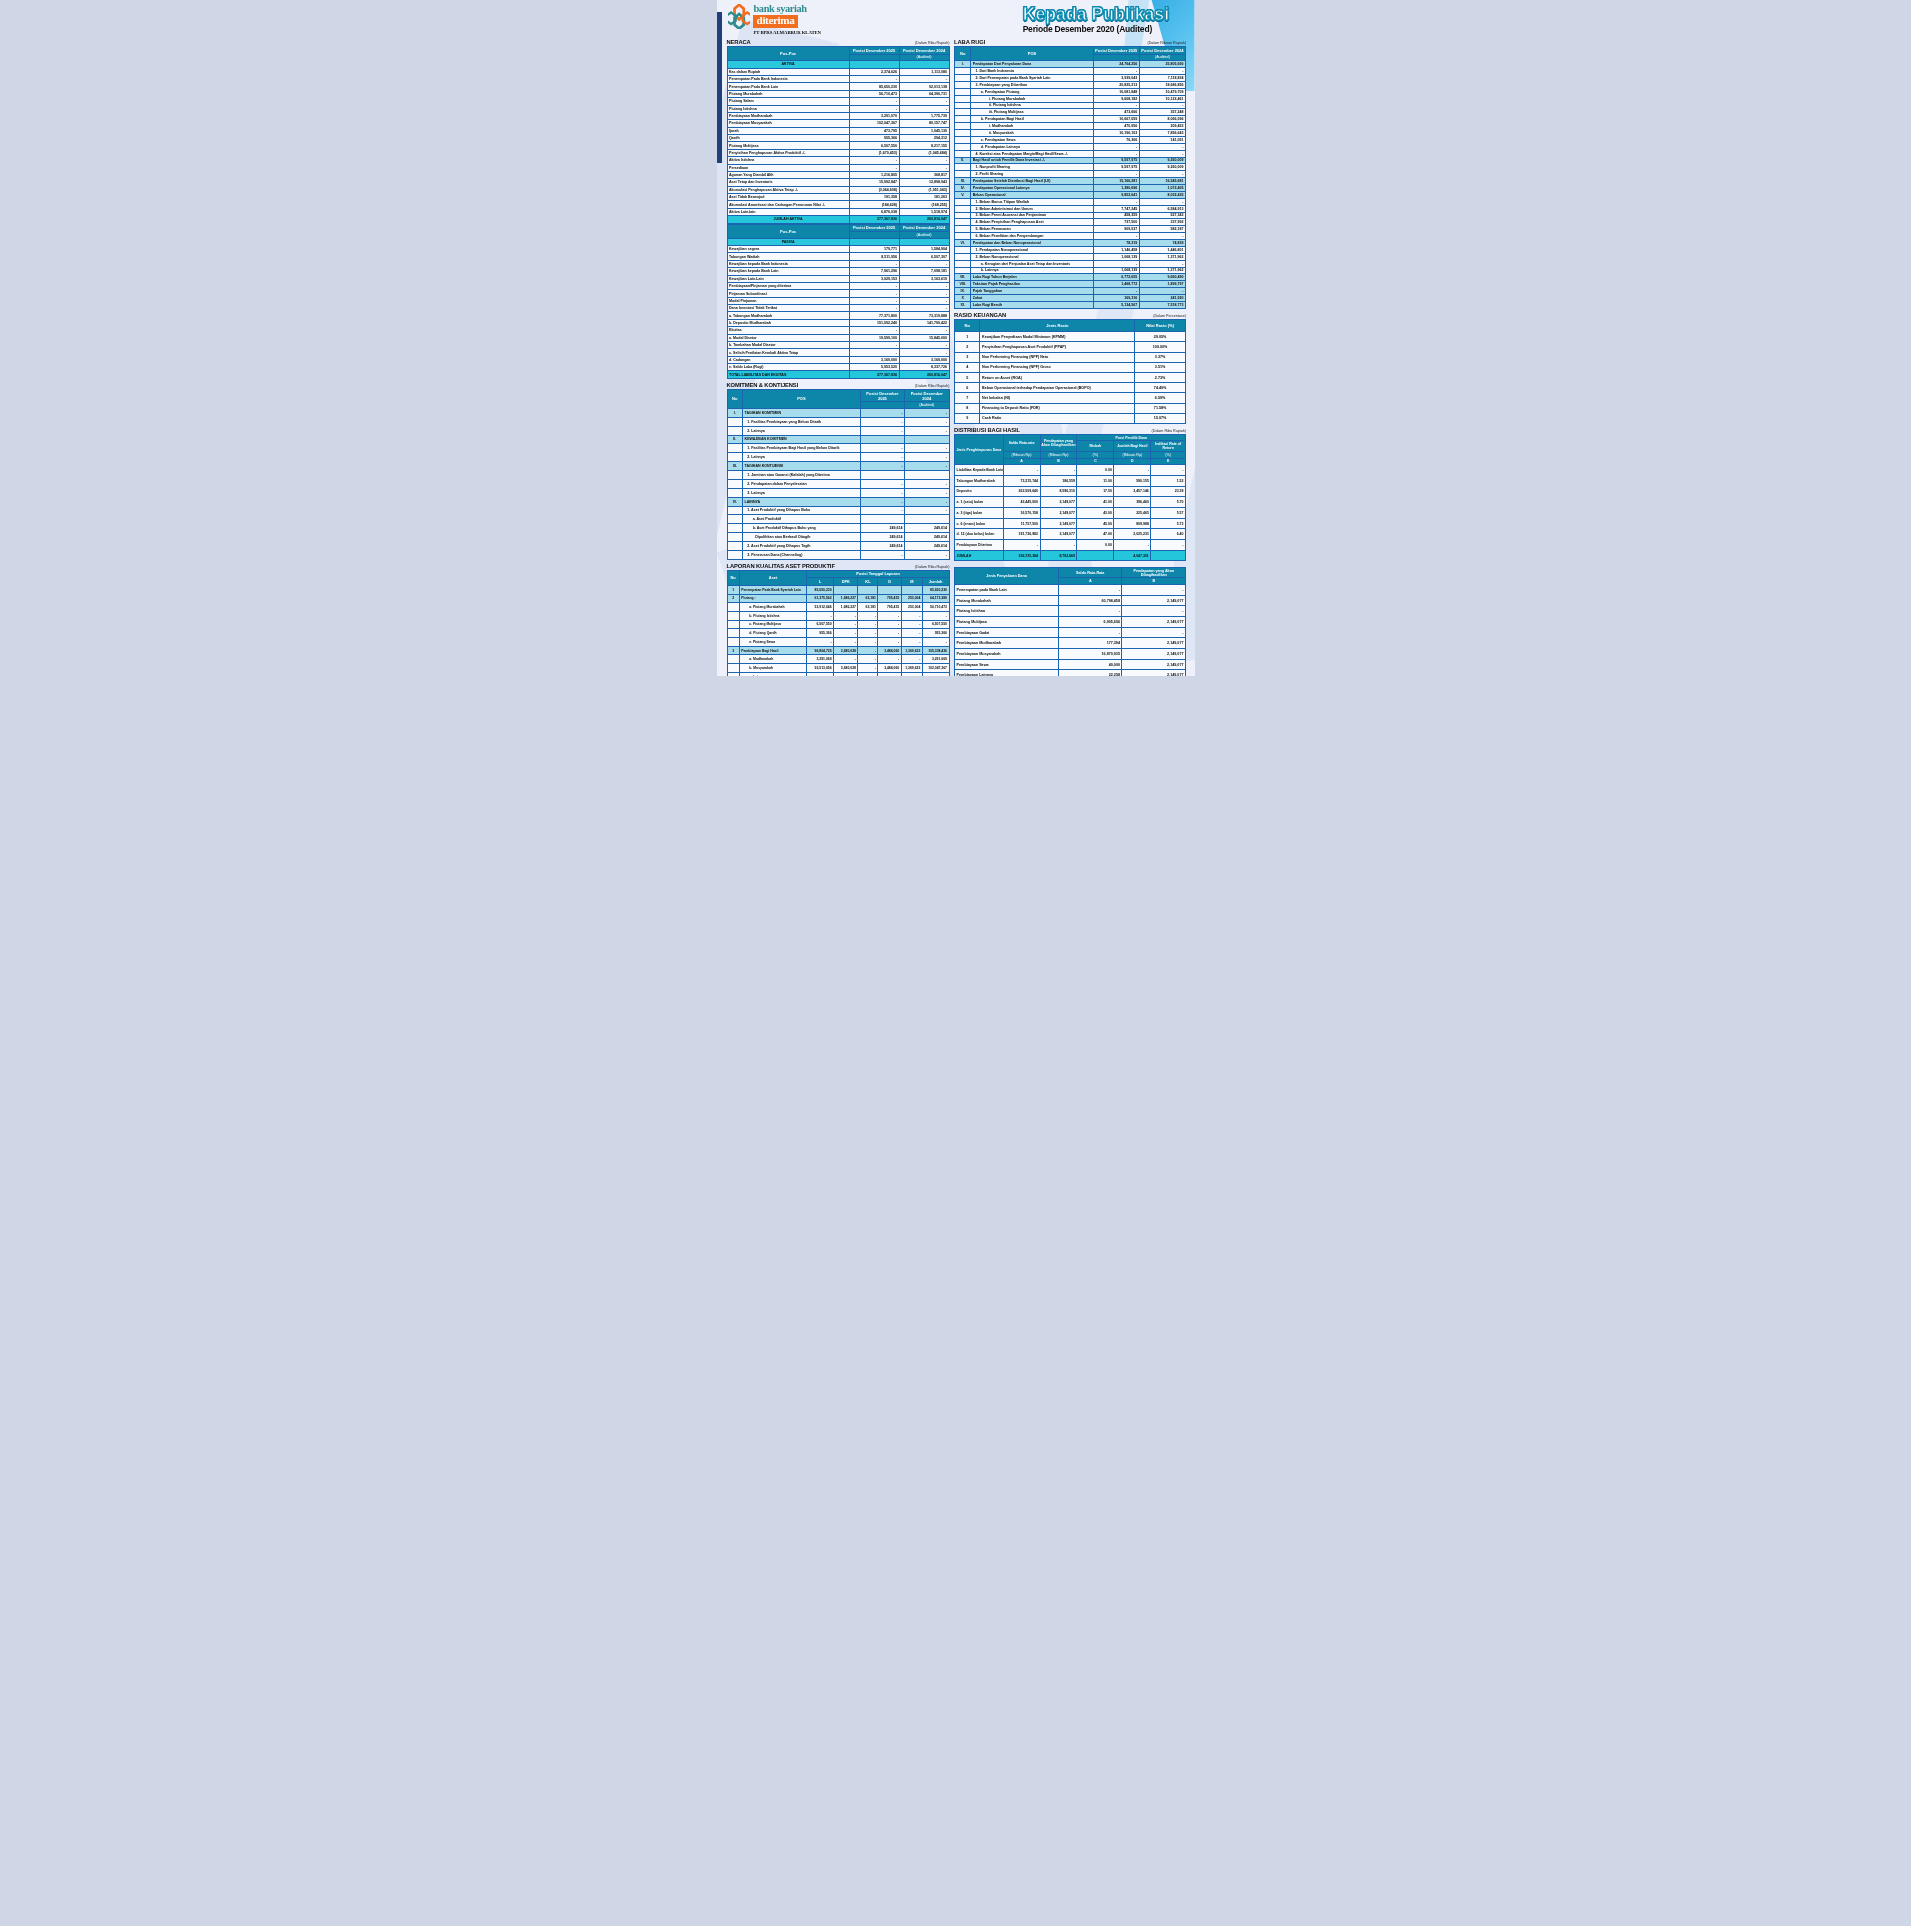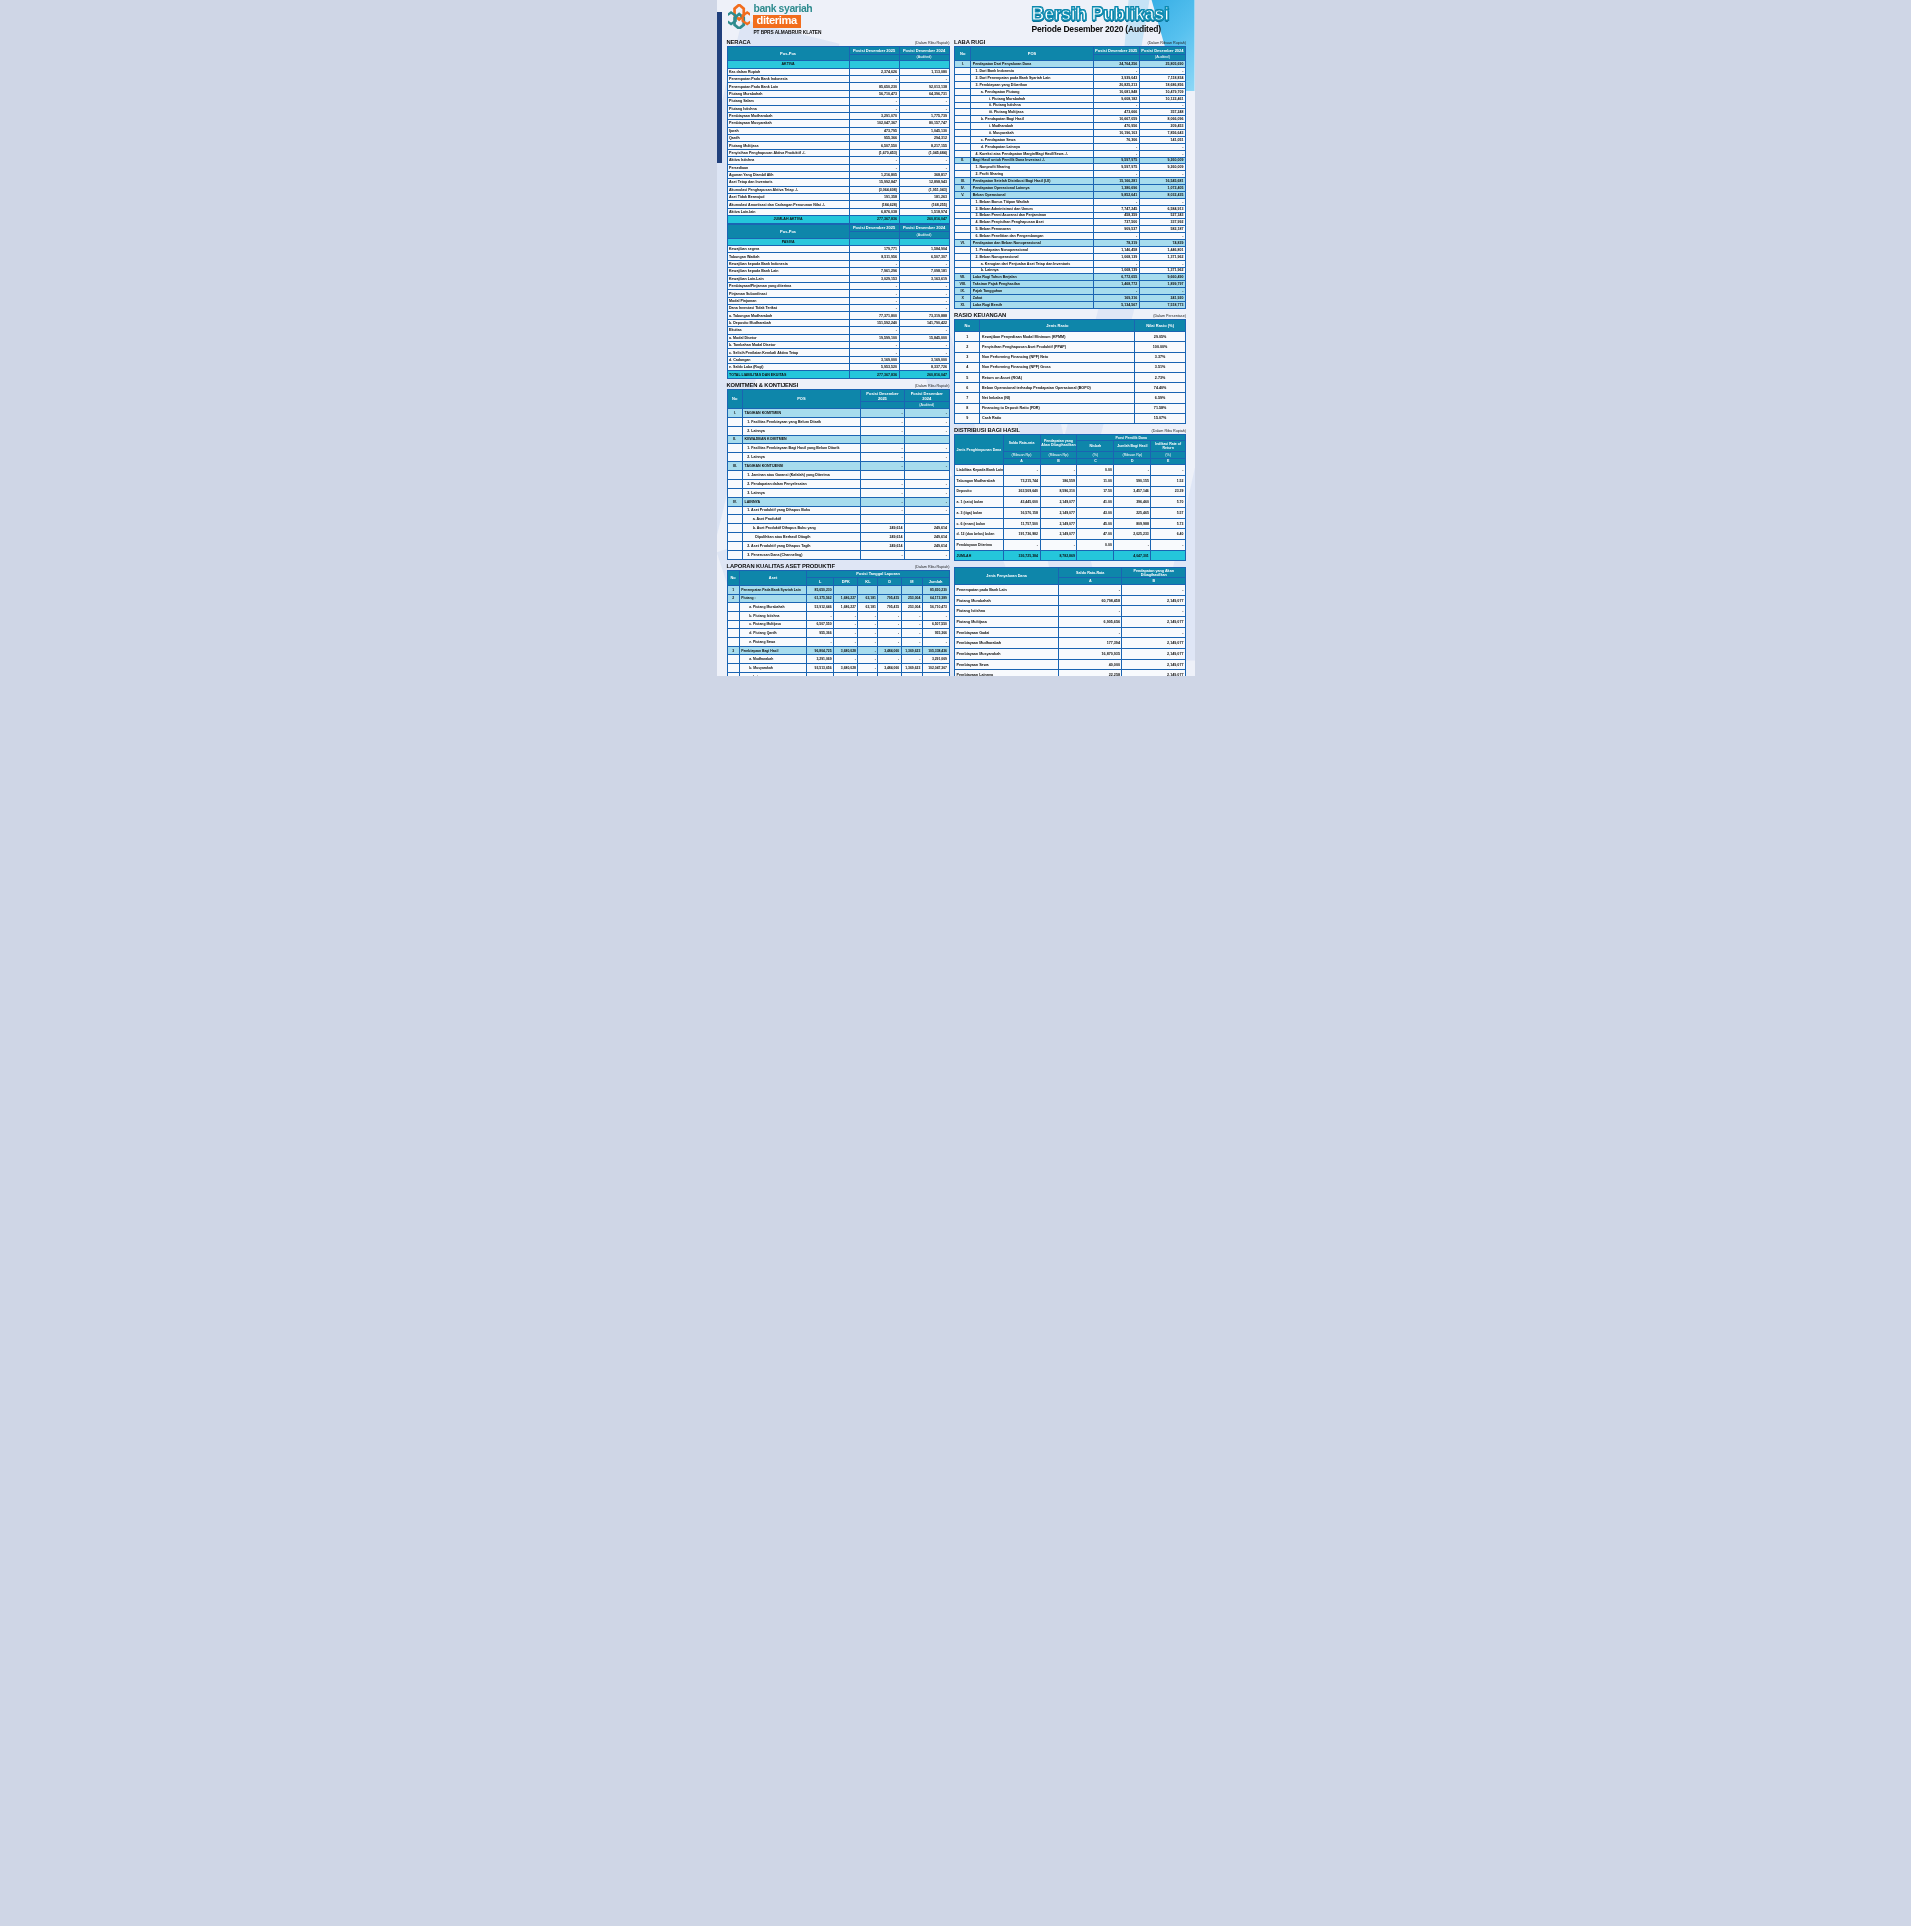--- a/index.html
+++ b/index.html
@@ -20,21 +20,21 @@
   .wm3{right:-15.4px;bottom:15.4px;width:216px;height:247px;background:rgba(219,227,245,.8);
         clip-path:polygon(10% 0,30% 0,55% 100%,35% 100%);}
   .wm4{right:-77px;bottom:15.4px;width:216px;height:247px;background:rgba(219,227,245,.8);
         clip-path:polygon(70% 0,90% 0,65% 100%,45% 100%);}
   .wm5{left:23px;bottom:-23px;width:270px;height:193px;background:rgba(208,220,242,.5);transform:rotate(-18deg);}
 
   .content{position:relative;z-index:2;}
   
   .top{display:flex;justify-content:space-between;align-items:flex-start;padding:3.9px 10px 0.8px 11.6px;}
   .brand{display:flex;gap:3.1px;align-items:flex-start;}
-  .brand-text{display:flex;flex-direction:column;}
+  .brand-text{display:flex;flex-direction:column;font-family:Liberation Serif, serif;}
   .brand-name{font-size:10.4px;font-weight:bold;color:#2e8b8e;letter-spacing:-0.4px;line-height:1;}
   .brand-box{margin-top:0.8px;background:#f26d1d;color:#fff;font-size:11.2px;font-weight:bold;
              line-height:1.05;padding:0.4px 3.9px 1.2px 3.1px;letter-spacing:-0.4px;display:inline-block;align-self:flex-start;}
   .brand-sub{font-size:4.8px;font-weight:bold;color:#0d0d0d;letter-spacing:-0.1px;margin-top:1.2px;}
   .titleblock{text-align:left;padding-right:15.4px;margin-top:0.8px;}
   .big-title{font-size:17.7px;font-weight:bold;color:#fff;letter-spacing:0;line-height:1.02;
       -webkit-text-stroke:1px #0e8fb4;
       text-shadow:1.2px 1.2px 0 #0c83a8,-0.8px 0.8px 0 #0c83a8,0.8px -0.8px 0 #0c83a8,-0.8px -0.8px 0 #0c83a8,0 1.9px 0.4px #0a6f93;}
   .period{font-size:8.5px;font-weight:bold;color:#0d0d0d;letter-spacing:-0.2px;margin-top:0.8px;}
 
@@ -110,21 +110,21 @@
             </g>
           </svg>
         </span>
         <div class="brand-text">
           <span class="brand-name">bank syariah</span>
           <span class="brand-box">diterima</span>
           <span class="brand-sub">PT BPRS ALMABRUR KLATEN</span>
         </div>
       </div>
       <div class="titleblock">
-        <div class="big-title">Bersih Publikasi</div>
+        <div class="big-title">Kepada Publikasi</div>
         <div class="period">Periode Desember 2020 (Audited)</div>
       </div>
     </div>
 
     <div class="cols">
 
       <div class="colL">
         <div class="sec-head">
           <span class="sec-title">NERACA</span>
           <span class="sec-unit">(Dalam Ribu Rupiah)</span>

